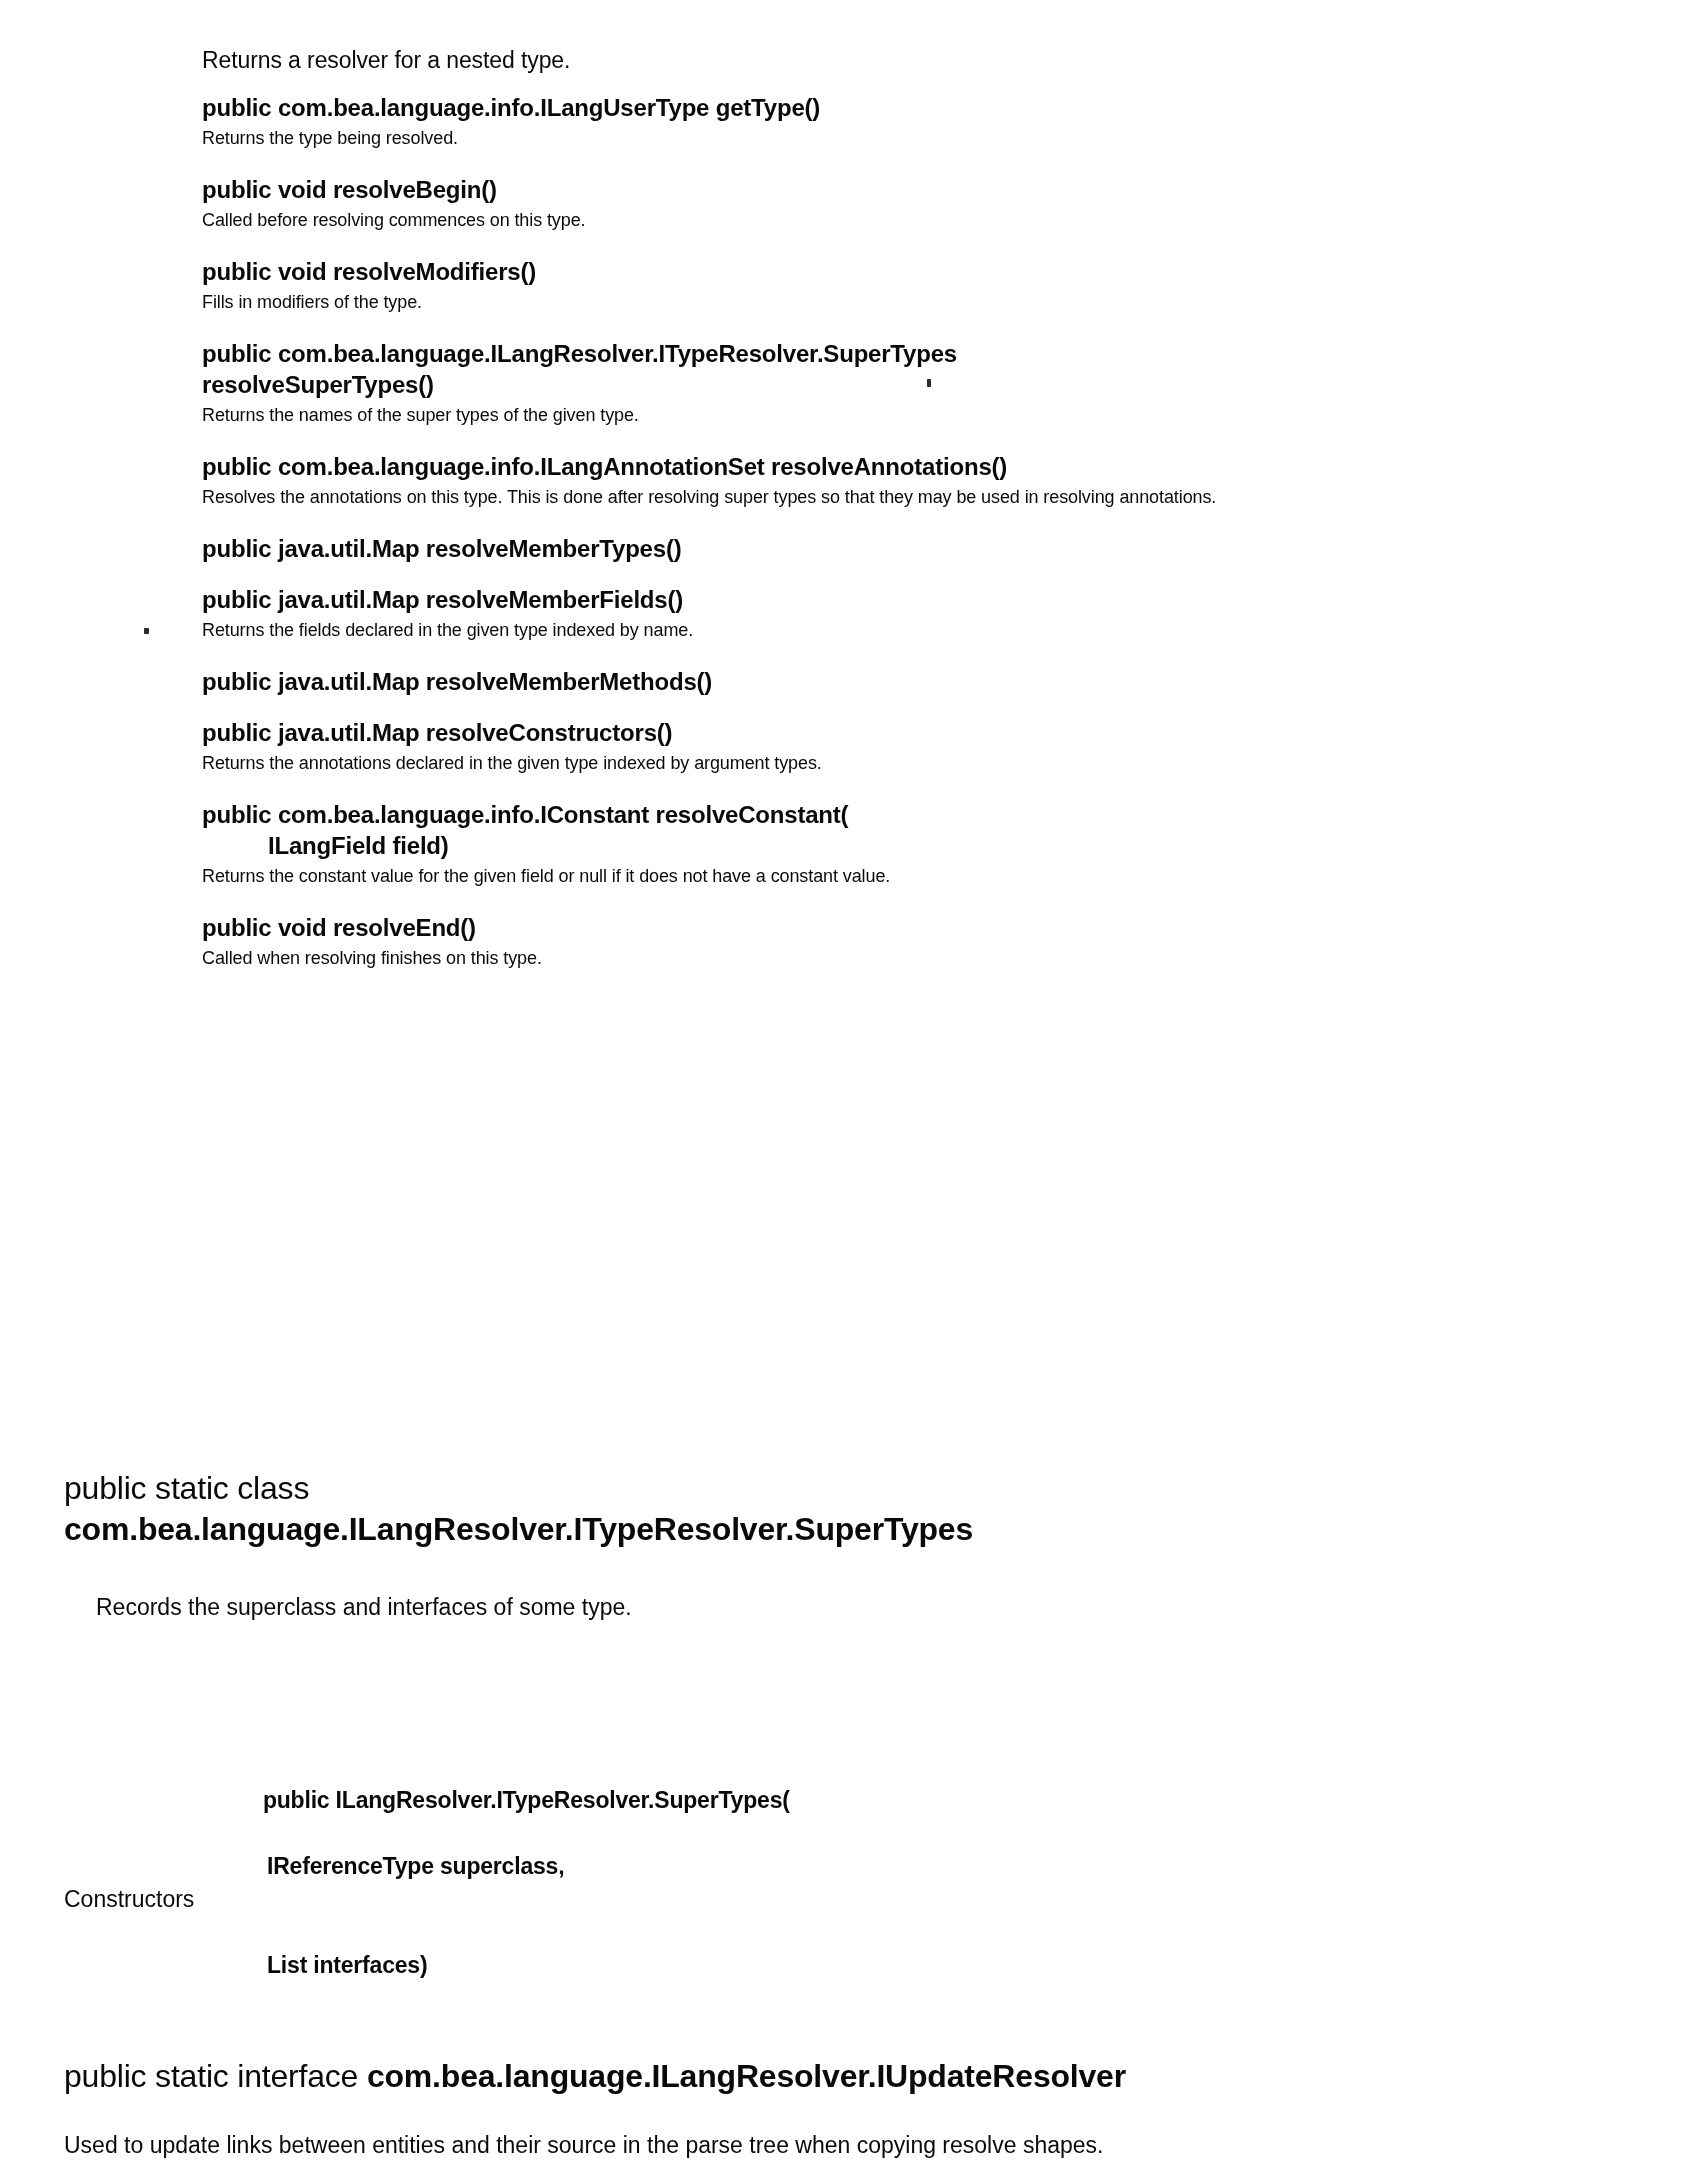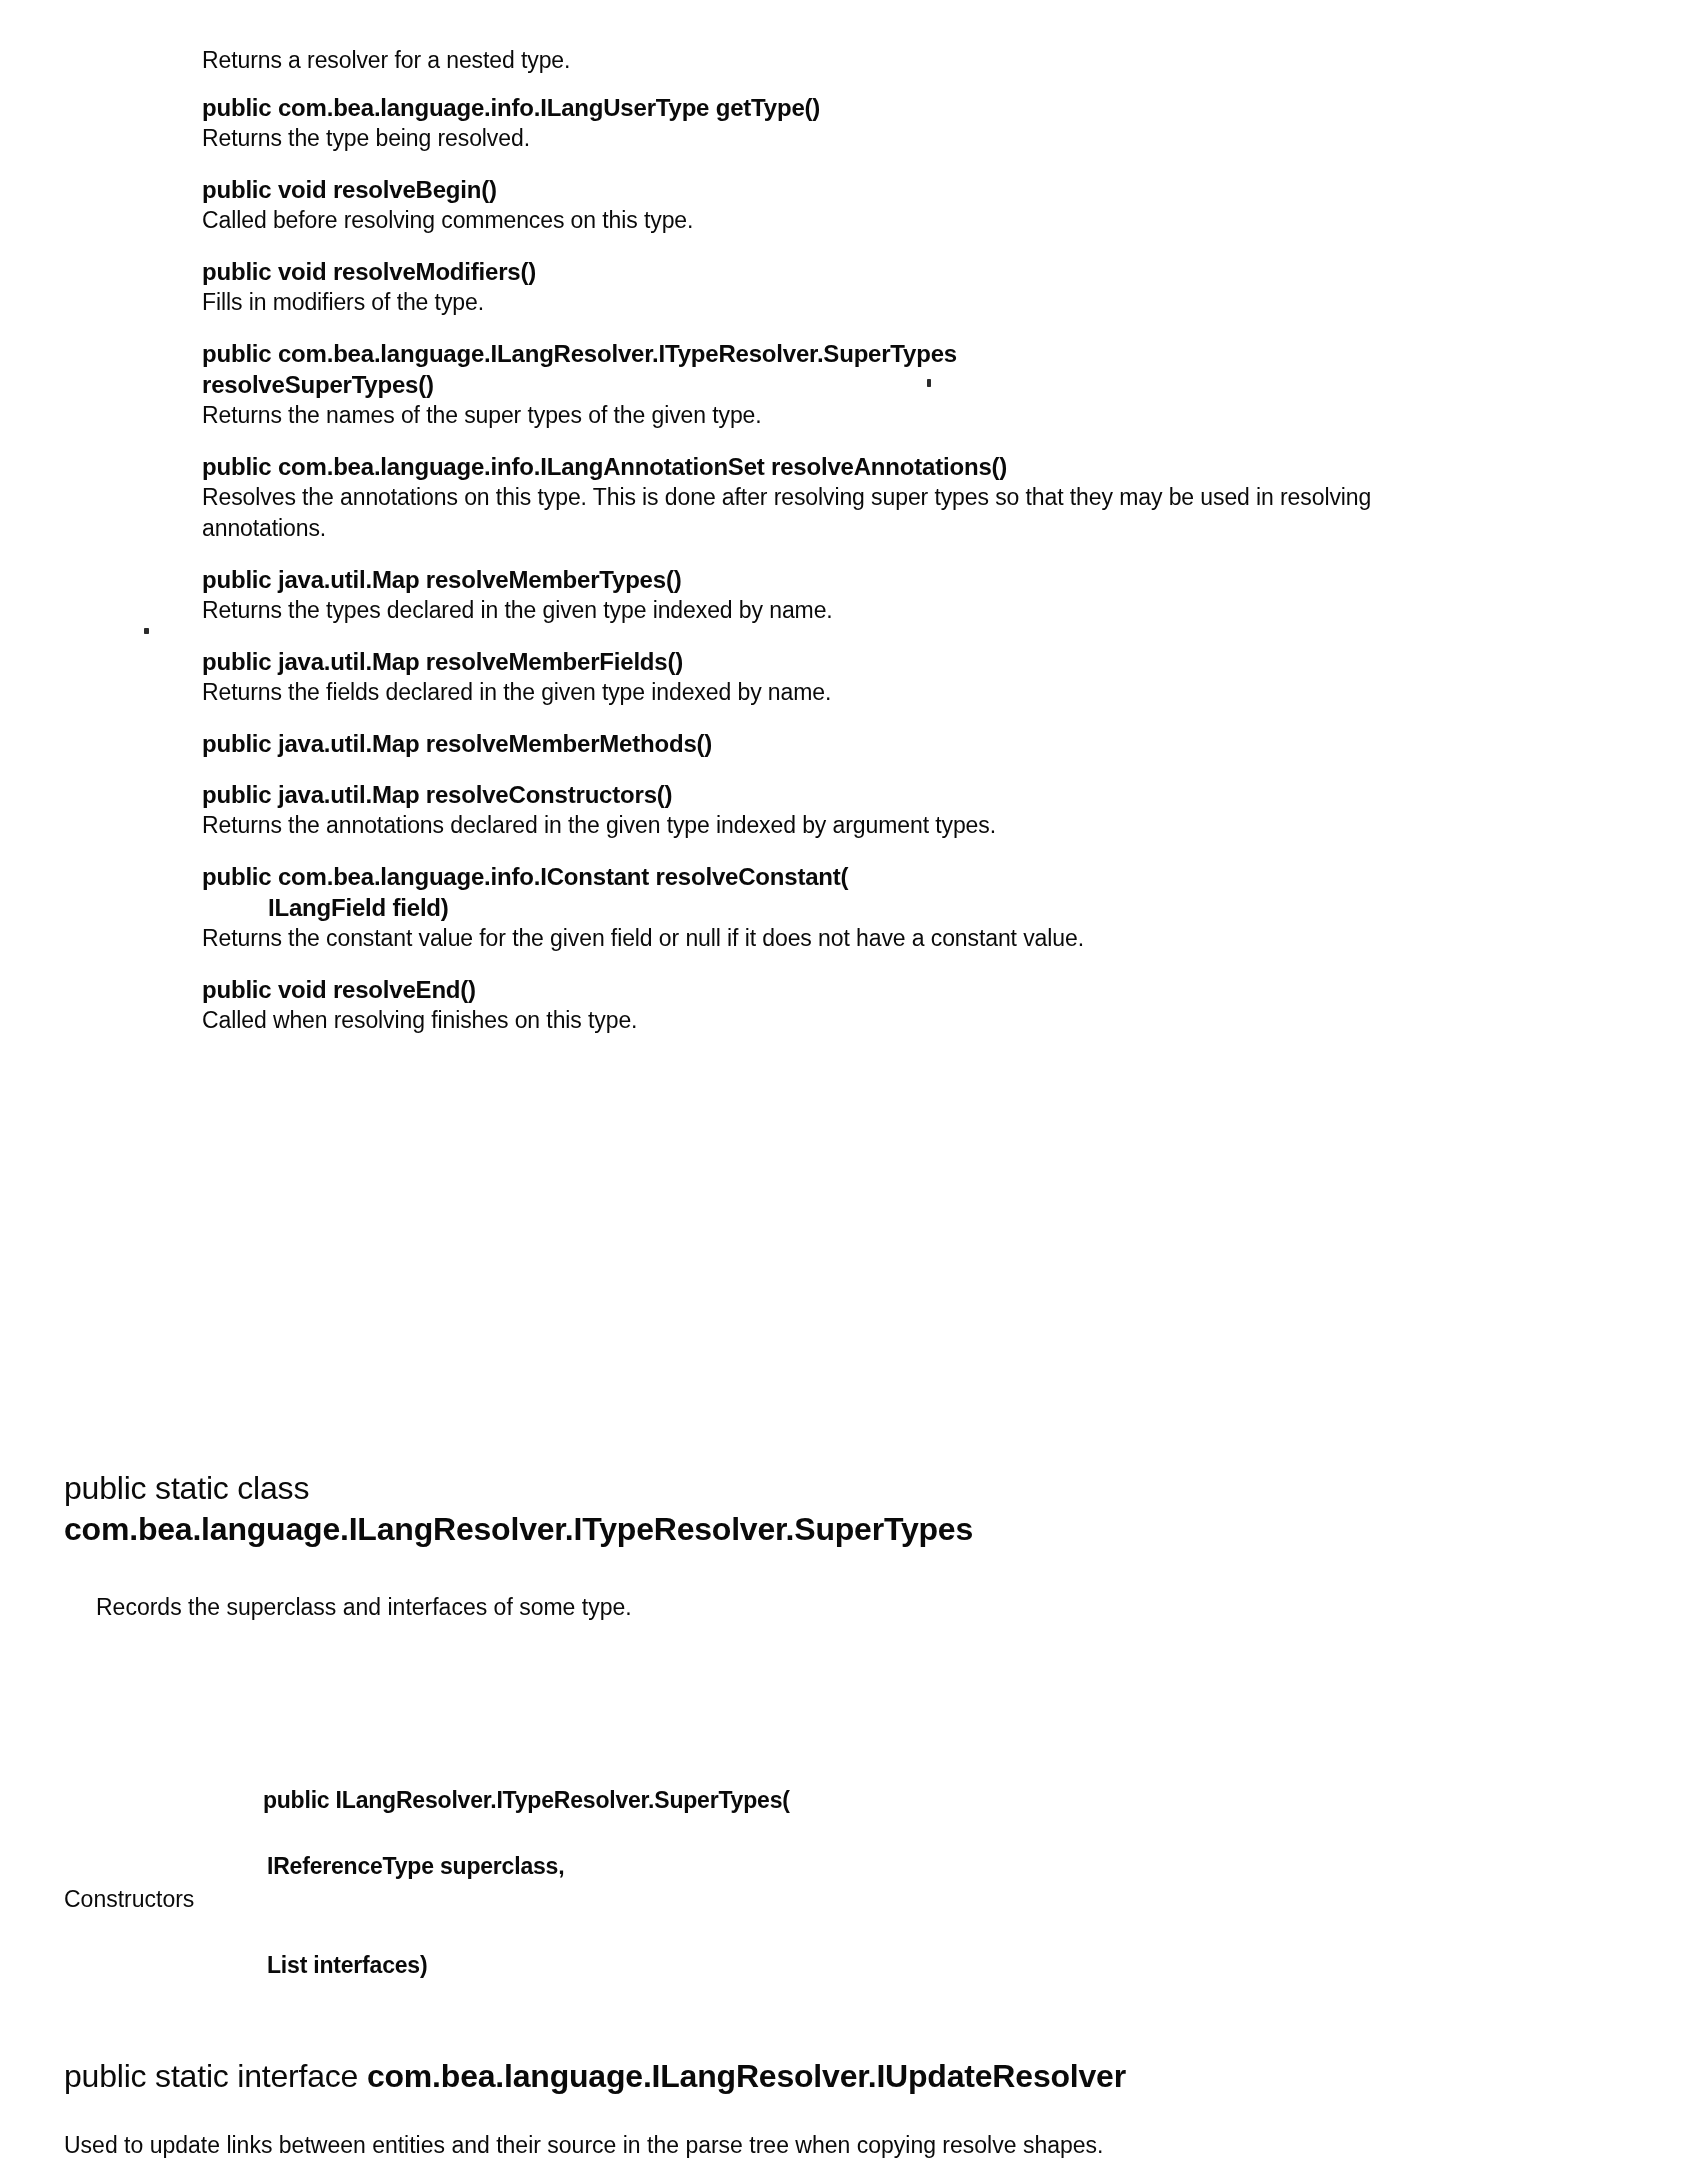--- a/index.html
+++ b/index.html
@@ -17,21 +17,21 @@
     overflow: hidden;
   }
 
   .page {
     position: absolute;
     inset: 0;
     background: #ffffff;
   }
 
   .desc {
-    font-size: 23px;
+    font-size: 18px;
     line-height: 31px;
     letter-spacing: -0.1px;
     font-weight: 400;
     white-space: pre-wrap;
   }
 
   .sig {
     font-size: 24px;
     line-height: 31px;
     font-weight: 700;
@@ -151,21 +151,20 @@
       <span class="desc desc-line">Returns the names of the super types of the given type.</span>
     </div>
 
     <div class="method-entry">
       <span class="sig sig-line">public com.bea.language.info.ILangAnnotationSet resolveAnnotations()</span>
       <span class="desc desc-line" style="display:block;max-width:1234px;">Resolves the annotations on this type. This is done after resolving super types so that they may be used in resolving annotations.</span>
     </div>
 
     <div class="method-entry">
       <span class="sig sig-line">public java.util.Map resolveMemberTypes()</span>
-      <span class="desc desc-line">Returns the types declared in the given type indexed by name.</span>
     </div>
 
     <div class="method-entry">
       <span class="sig sig-line">public java.util.Map resolveMemberFields()</span>
       <span class="desc desc-line">Returns the fields declared in the given type indexed by name.</span>
     </div>
 
     <div class="method-entry">
       <span class="sig sig-line">public java.util.Map resolveMemberMethods()</span>
     </div>

